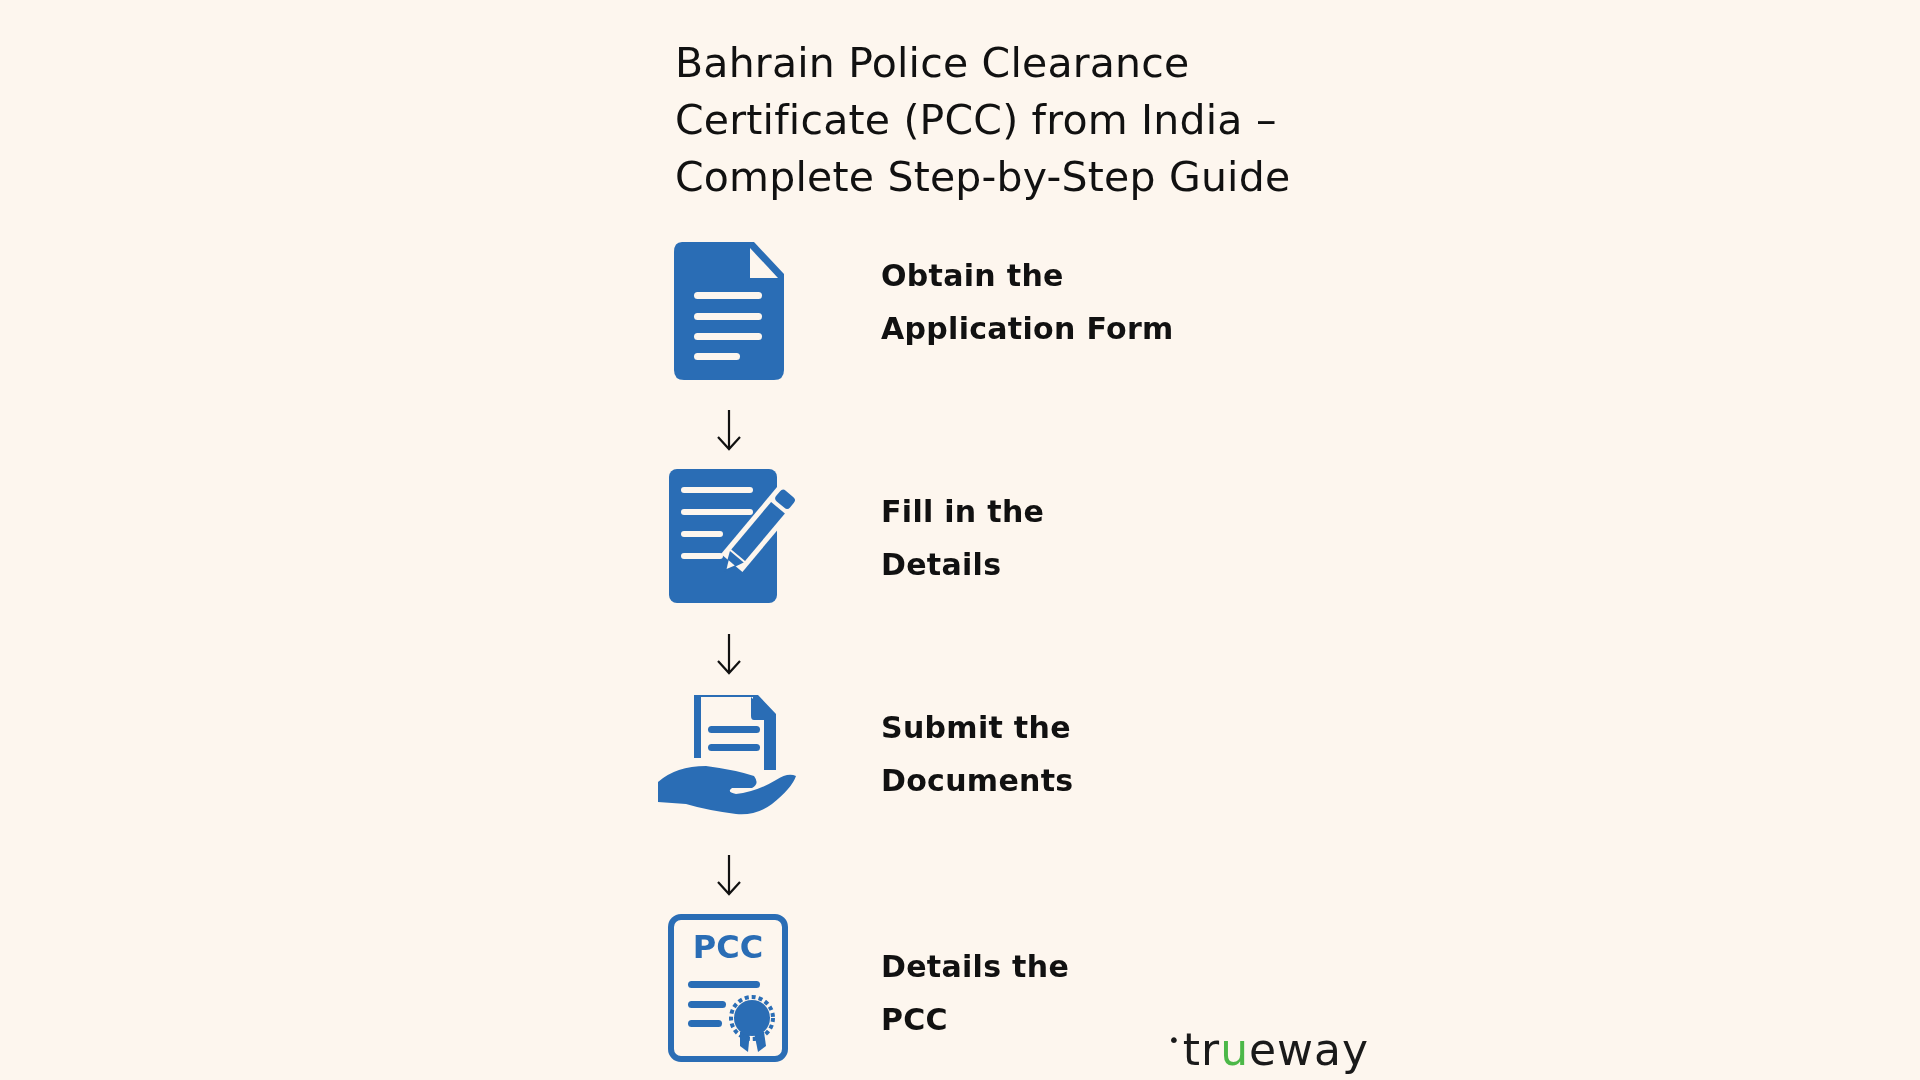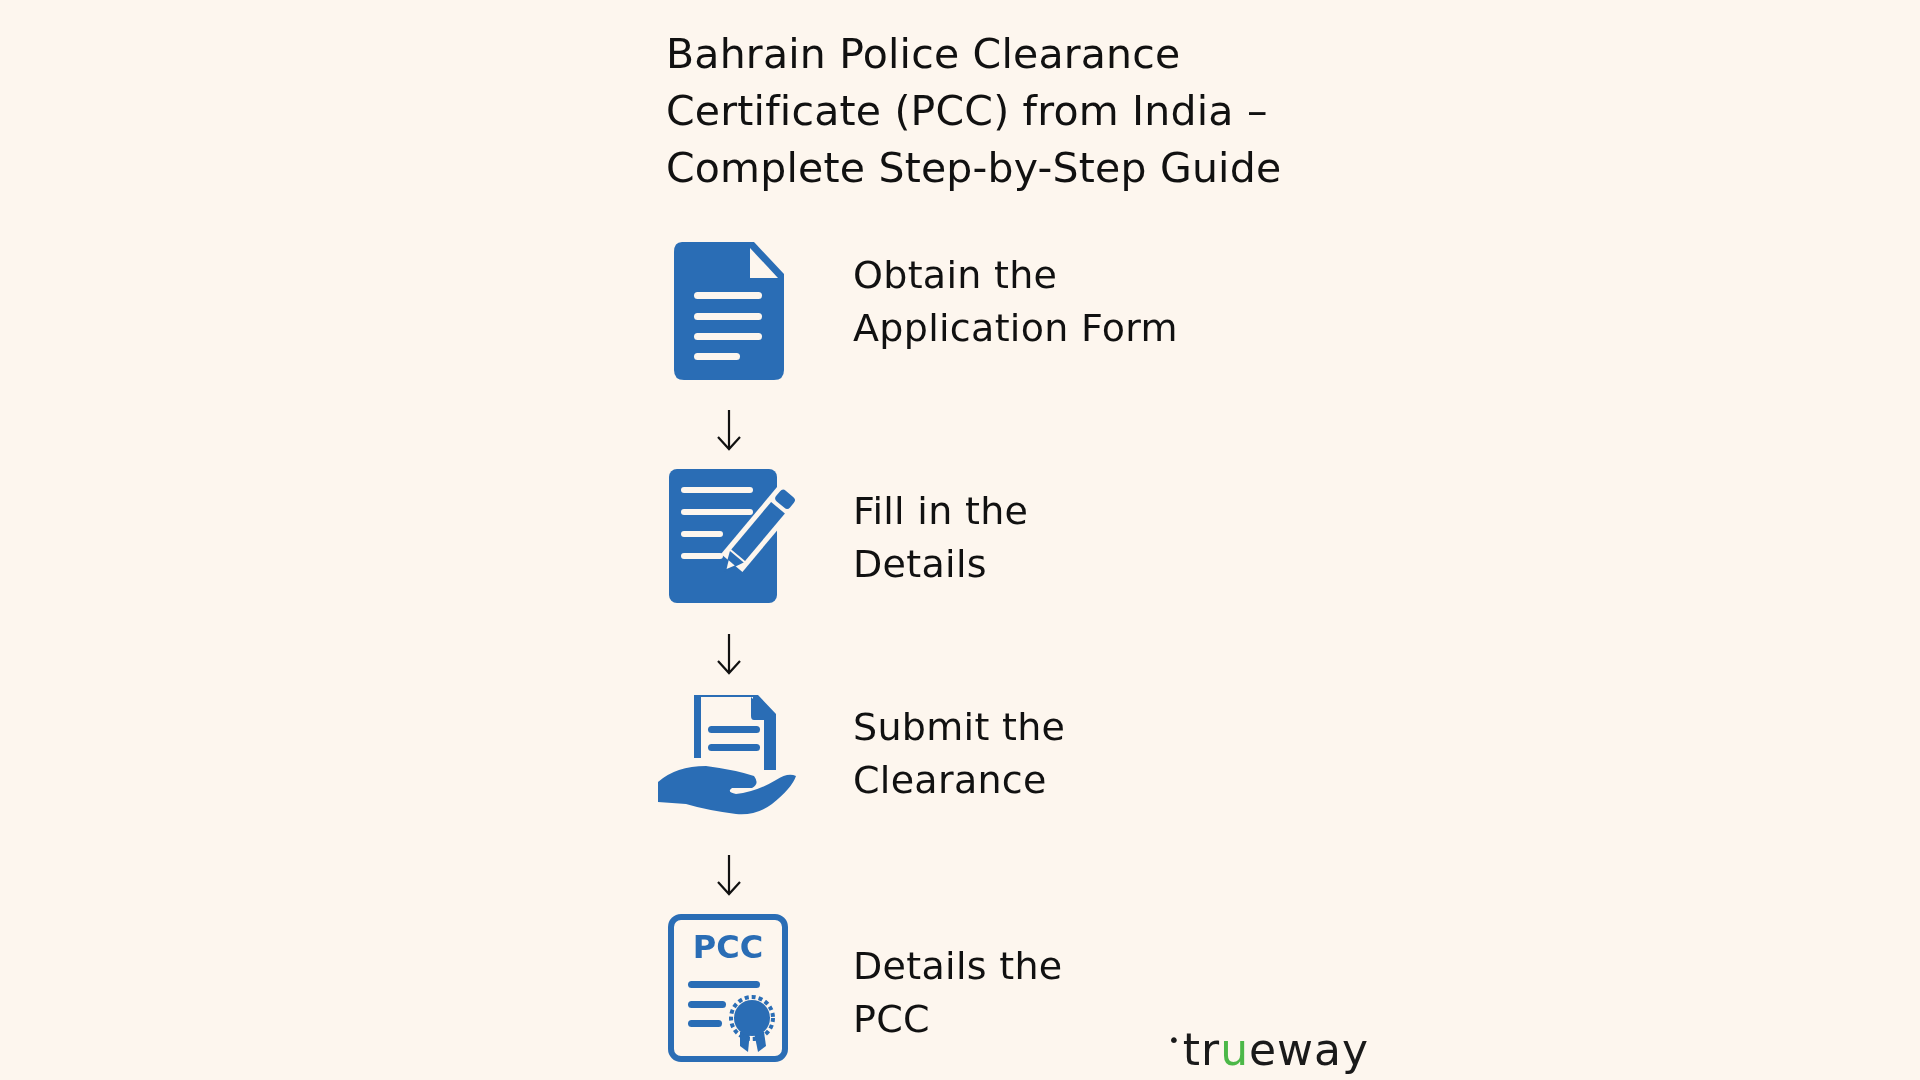--- a/index.html
+++ b/index.html
@@ -6,26 +6,26 @@
   body {
     width:1920px; height:1080px; overflow:hidden;
     background:#fdf6ee;
     font-family:"DejaVu Sans","Liberation Sans",sans-serif;
     color:#111;
     position:relative;
   }
   .title {
     position:absolute; left:662px; top:22px; width:720px;
     font-size:41px; line-height:57px; font-weight:500; letter-spacing:0.2px;
-    margin:4px;
+    margin:13px;
   }
   .icon { position:absolute; }
   .label {
-    position:absolute; left:853px;
-    font-size:38px; line-height:53px; font-weight:400; letter-spacing:0.3px;
+    position:absolute; left:881px;
+    font-size:30px; line-height:53px; font-weight:700; letter-spacing:0.3px;
     white-space:pre-line;
   }
   .arrow {
     position:absolute; left:714px; width:30px; height:44px;
   }
   .logo {
     position:absolute; left:1168px; top:1024px;
     font-family:"DejaVu Sans", sans-serif; font-size:44px; letter-spacing:1px;
     color:#1a1a1a; font-weight:400;
   }
@@ -82,21 +82,21 @@
 <div>
   <svg class="icon" style="left:656px;top:692px;" width="150" height="130" viewBox="0 0 150 130">
     <path d="M38 3 H102 L120 22 V78 H108 V28 L97 16 V5 H45 V66 H38 Z" fill="#2a6db5"></path>
     <path d="M45 5 H97 V16 L108 28 V78 H45 Z" fill="#fdf6ee"></path>
     <path d="M95 5 L108 18 V28 H98 Q95 28 95 24 Z" fill="#2a6db5"></path>
     <rect x="52" y="34" width="52" height="7" rx="3.5" fill="#2a6db5"></rect>
     <rect x="52" y="52" width="52" height="7" rx="3.5" fill="#2a6db5"></rect>
     <path d="M2 90 Q20 74 50 74 Q80 78 98 84 Q104 92 96 96 H76 Q70 100 80 102 Q100 100 120 88 Q132 80 140 84 Q136 96 116 112 Q100 124 80 122 Q50 118 30 112 L2 110 Z" fill="#2a6db5"></path>
   </svg>
   <div class="label" style="top:701px;">Submit the
-Clearance</div>
+Documents</div>
 </div>
 
 <svg class="arrow" style="top:853px;" viewBox="0 0 30 44">
   <line x1="15" y1="2" x2="15" y2="40" stroke="#111" stroke-width="2.2"></line>
   <polyline points="4,29 15,41 26,29" fill="none" stroke="#111" stroke-width="2.2"></polyline>
 </svg>
 
 <div>
   <svg class="icon" style="left:668px;top:914px;" width="120" height="148" viewBox="0 0 120 148">
     <rect x="3" y="3" width="114" height="142" rx="10" fill="none" stroke="#2a6db5" stroke-width="6"></rect>

